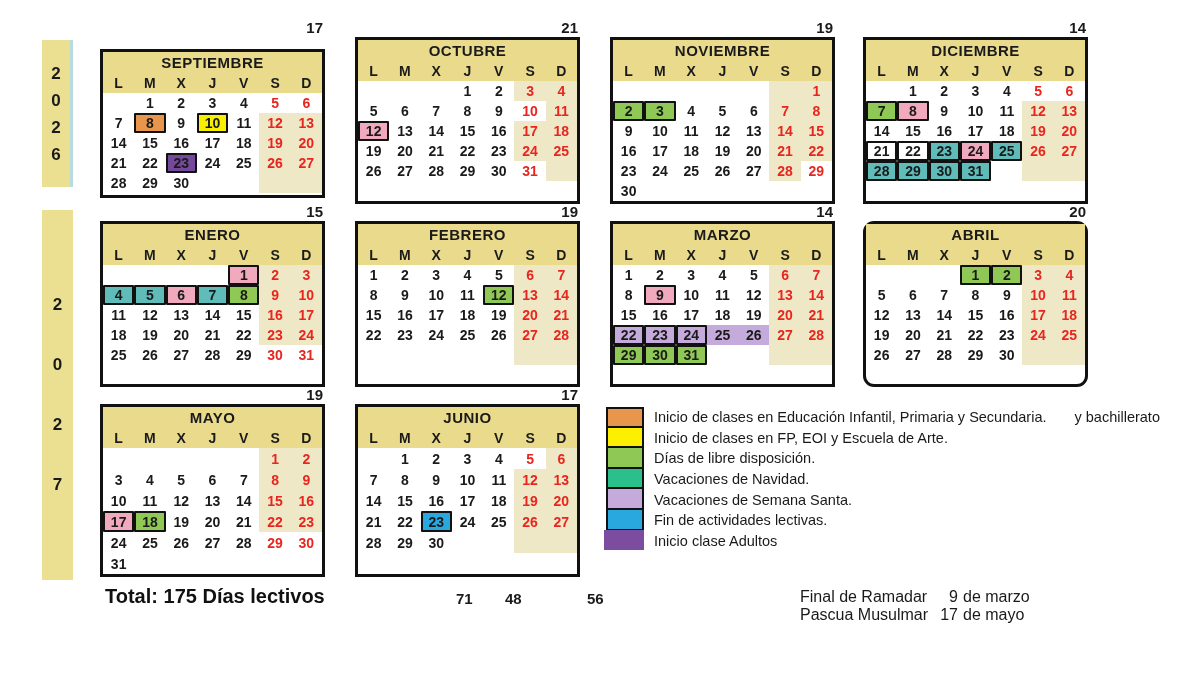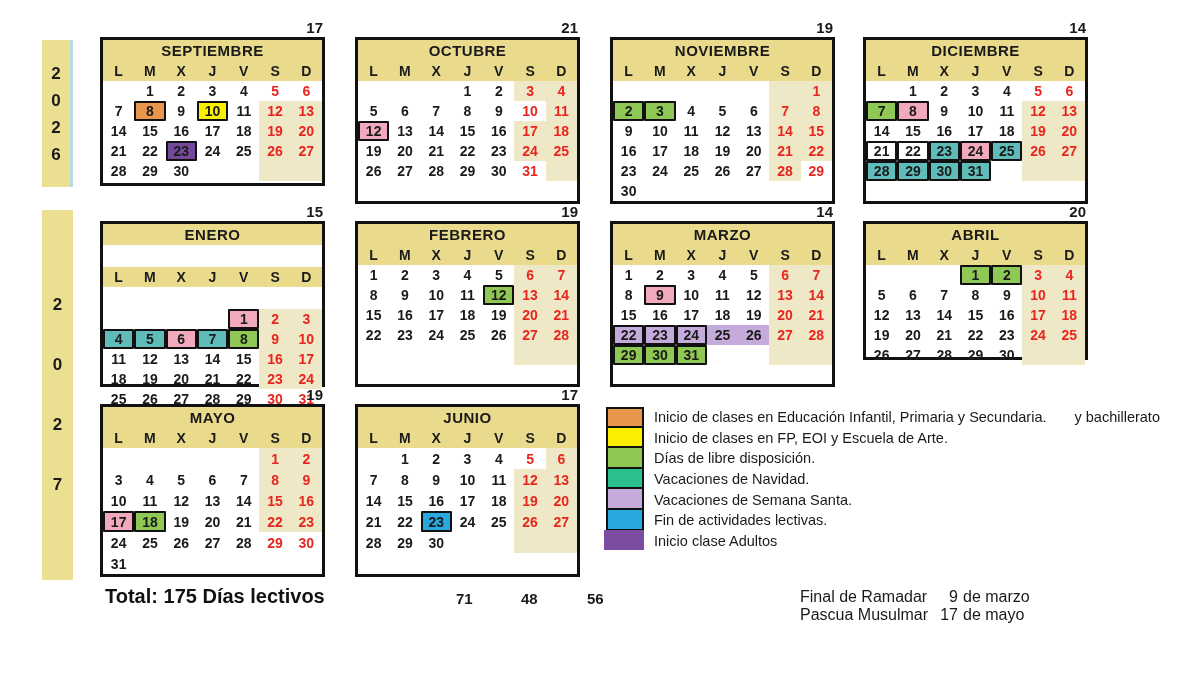--- a/index.html
+++ b/index.html
@@ -63,21 +63,21 @@
   <div class="year-strip" id="strip-2027" style="left:42px; top:210px; height:370px;">
       <div class="year-digit" style="line-height: 60px;">2</div>
       <div class="year-digit" style="line-height: 60px;">0</div>
       <div class="year-digit" style="line-height: 60px;">2</div>
       <div class="year-digit" style="line-height: 60px;">7</div>
     </div>
 
   <div id="months">
       <div class="month-wrap" style="left: 100px; top: 20px;">
         <div class="month-num">17</div>
-        <div class="month-box" style="height: 149px;">
+        <div class="month-box" style="height: 149px; margin-top: 12px;">
           <div class="m-title">SEPTIEMBRE</div>
           <div class="m-week m-weekdays">
             <span>L</span>
             <span>M</span>
             <span>X</span>
             <span>J</span>
             <span>V</span>
             <span>S</span>
             <span>D</span>
           </div>
@@ -299,21 +299,21 @@
             <div class="day-cell"></div>
             <div class="day-cell"></div>
             <div class="day-cell"></div>
             <div class="day-cell wk"></div>
             <div class="day-cell wk"></div>
           </div>
         </div>
       </div>
       <div class="month-wrap" style="left: 100px; top: 204px;">
         <div class="month-num">15</div>
-        <div class="month-box" style="height: 166px; gap: 22px;">
+        <div class="month-box" style="height: 166px;">
           <div class="m-title">ENERO</div>
           <div class="m-week m-weekdays">
             <span>L</span>
             <span>M</span>
             <span>X</span>
             <span>J</span>
             <span>V</span>
             <span>S</span>
             <span>D</span>
           </div>
@@ -476,21 +476,21 @@
             <div class="day-cell"></div>
             <div class="day-cell"></div>
             <div class="day-cell"></div>
             <div class="day-cell wk"></div>
             <div class="day-cell wk"></div>
           </div>
         </div>
       </div>
       <div class="month-wrap" style="left: 863px; top: 204px;">
         <div class="month-num">20</div>
-        <div class="month-box" style="height: 139px;">
+        <div class="month-box" style="height: 166px; border-radius: 11px;">
           <div class="m-title">ABRIL</div>
           <div class="m-week m-weekdays">
             <span>L</span>
             <span>M</span>
             <span>X</span>
             <span>J</span>
             <span>V</span>
             <span>S</span>
             <span>D</span>
           </div>
@@ -688,21 +688,21 @@
       </div>
       <div class="legend-row noborder">
         <div class="legend-swatch" style="background: rgb(124, 76, 158);"></div>
         <span class="legend-label">Inicio clase Adultos</span>
       </div>
     </div>
 
   <div id="total-label">Total: 175 Días lectivos</div>
   <div id="tri-counts">
       <span class="tri-count" style="left: 456px;">71</span>
-      <span class="tri-count" style="left: 521px;">48</span>
+      <span class="tri-count" style="left: 505px;">48</span>
       <span class="tri-count" style="left: 587px;">56</span>
     </div>
   <div id="notes">
       <div class="note-row">
         <span class="note-label">Final de Ramadar</span>
         <span class="note-num">9</span>
         <span class="note-rest">de marzo</span>
       </div>
       <div class="note-row">
         <span class="note-label">Pascua Musulmar</span>

